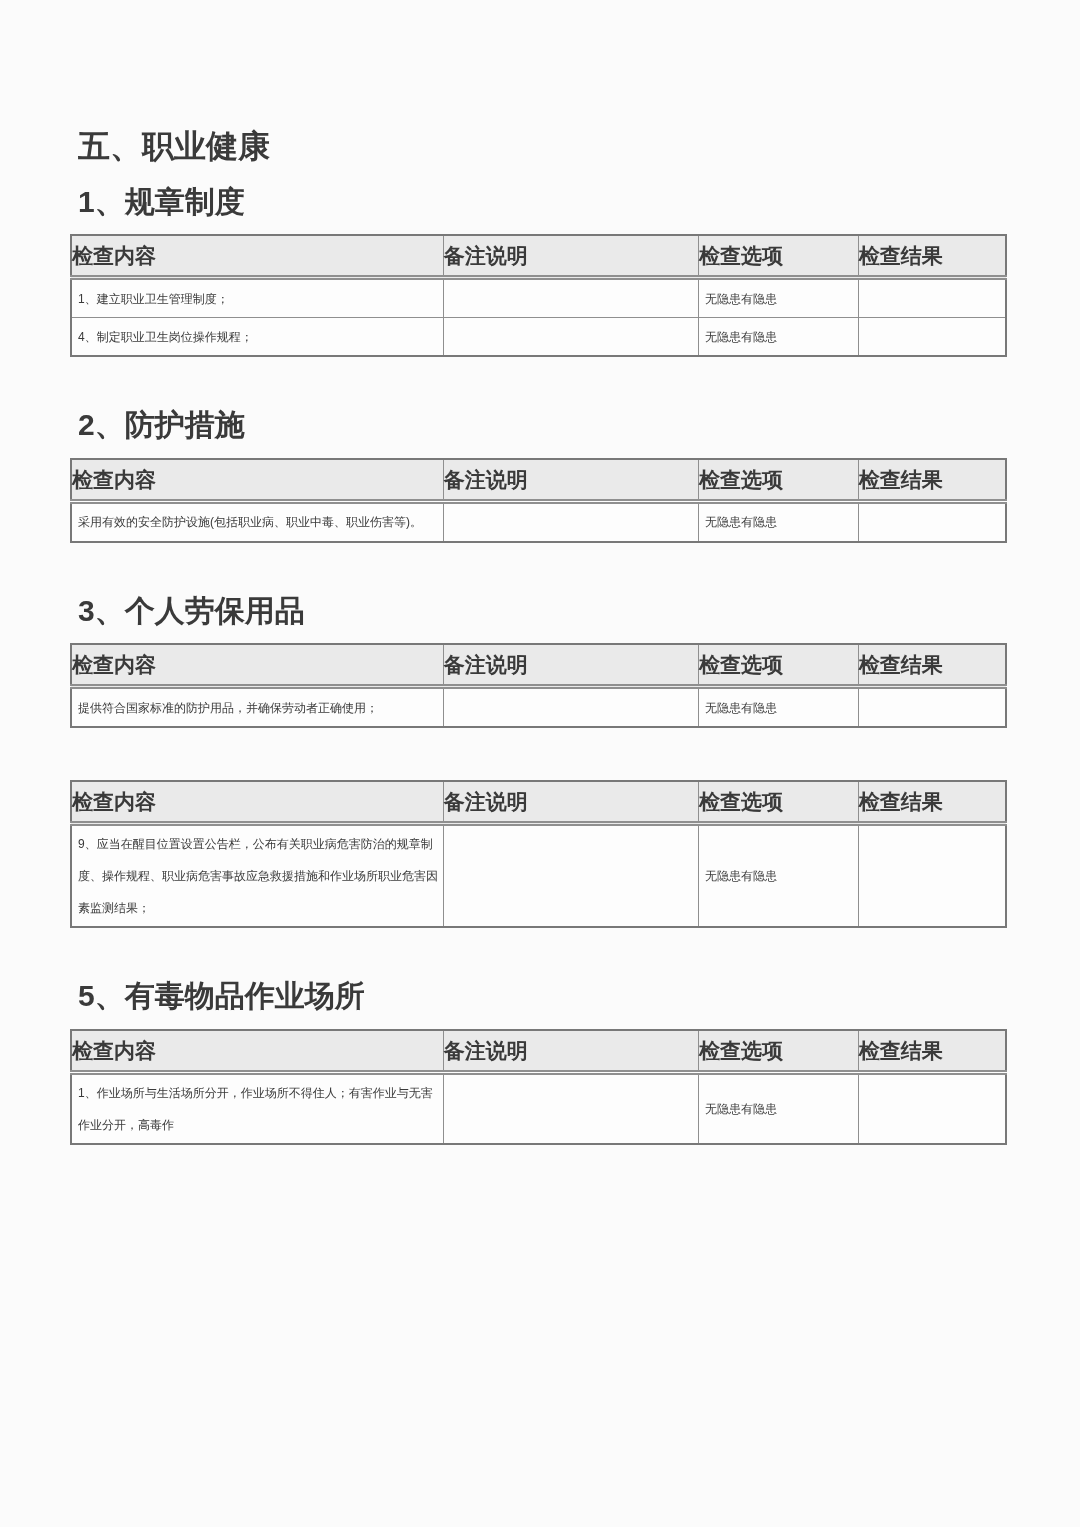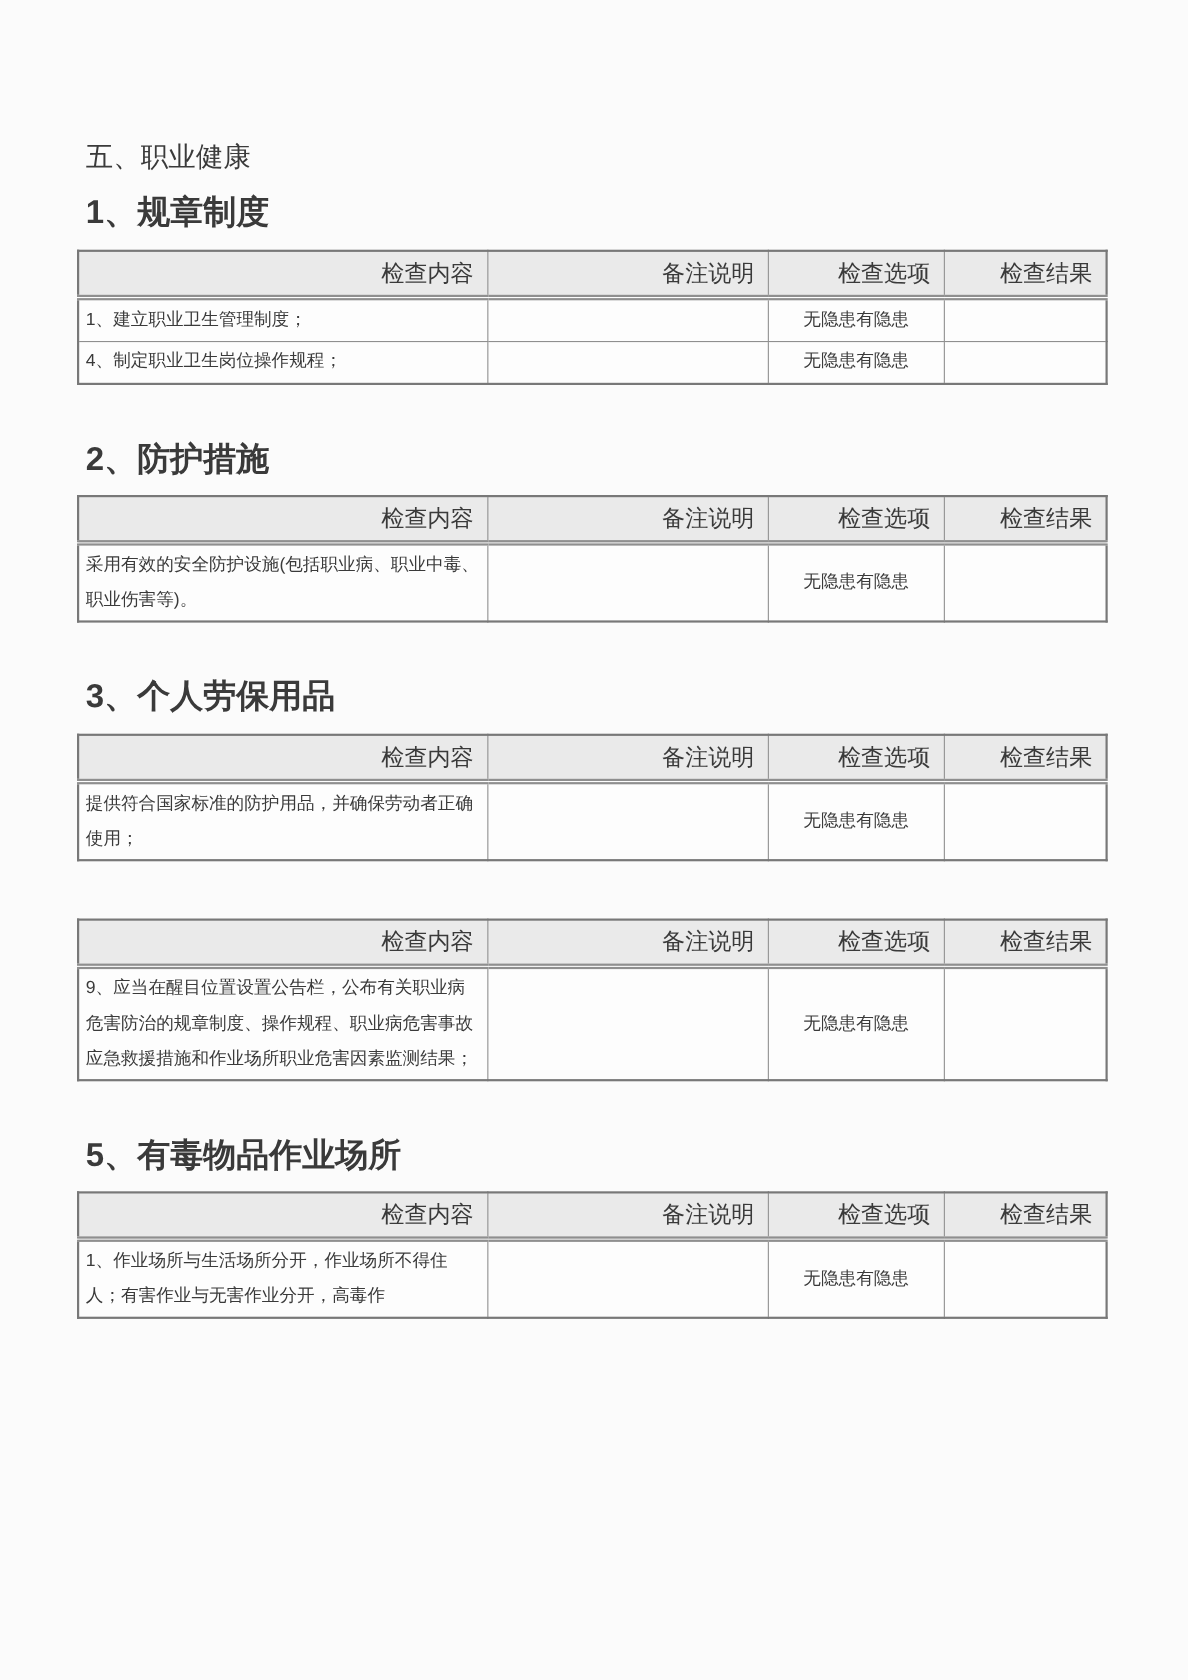--- a/index.html
+++ b/index.html
@@ -11,47 +11,47 @@
   }
   html,body{margin:0;padding:0;}
   body{
     width:1080px;height:1527px;overflow:hidden;
     background:var(--page-bg);
     color:var(--text);
     font-family:"Liberation Sans","DejaVu Sans",sans-serif;
   }
   .page{box-sizing:border-box;width:1080px;padding:130px 73px 0 70px;}
   .doc-title{
-    font-size:25px;line-height:1.05;font-weight:normal;
+    font-size:32px;line-height:1.05;font-weight:bold;
     margin:0 0 17px 8px;letter-spacing:0px;
   }
   .section{margin-top:52px;}
   .section.first{margin-top:22px;}
   .section-title{
     font-size:30px;line-height:1.05;font-weight:bold;
     margin:0 0 17px 8px;
   }
   table.checklist{
     width:100%;border-collapse:collapse;table-layout:fixed;
     background:#fdfdfd;border:2px solid var(--border-outer);
   }
   th,td{border:1px solid var(--border);}
   thead th{
     background:var(--header-bg);
-    font-size:21px;font-weight:normal;text-align:right;
-    line-height:33px;padding:3px 12px;
+    font-size:21px;font-weight:bold;text-align:left;
+    line-height:33px;padding:3px 0;
     border-bottom:5px double var(--border);
   }
   td{
-    font-size:16px;line-height:32px;
+    font-size:12px;line-height:32px;
     padding:2px 6px;height:33px;
     vertical-align:middle;text-align:center;
   }
   td.cell-content{text-align:left;padding-left:6px;padding-right:4px;}
-  td.cell-options{text-align:center;margin-top:20px;}
+  td.cell-options{text-align:left;margin-top:20px;}
   col.c1{width:39.8%;}
   col.c2{width:27.3%;}
   col.c3{width:17.1%;}
   col.c4{width:15.8%;}
 </style>
 </head>
 <body>
 
 <div class="page">
   <h1 class="doc-title">五、职业健康</h1>

